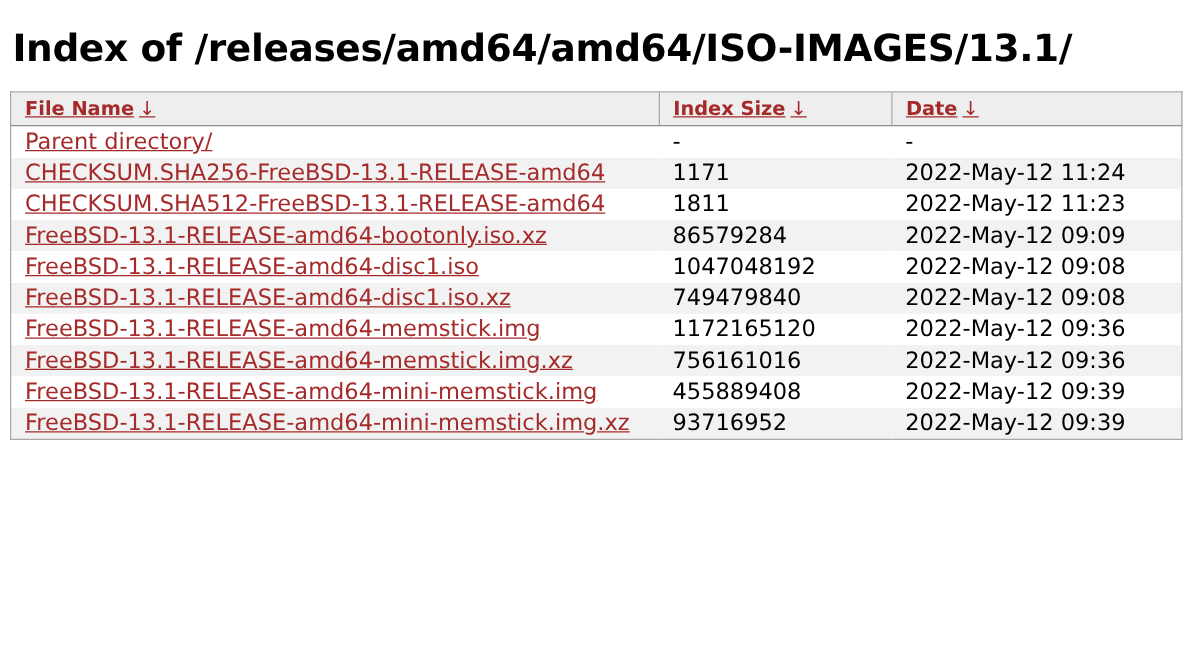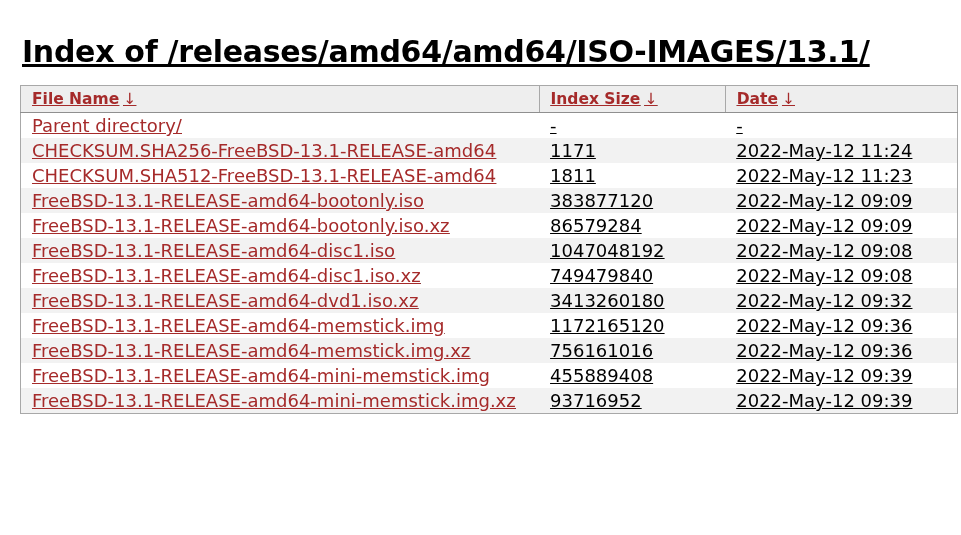--- a/index.html
+++ b/index.html
@@ -8,22 +8,21 @@
     background: #ffffff;
   }
   body {
     width: 961px;
     height: 535px;
     overflow: hidden;
     font-family: "DejaVu Sans", "Liberation Sans", sans-serif;
     color: #000000;
   }
   .page {
-    padding: 12px;
-    text-decoration: underline;
+    padding: 0;
   }
   .page-title {
     font-family: "DejaVu Sans", "Liberation Sans", sans-serif;
     font-size: 30px;
     font-weight: bold;
     letter-spacing: -0.3px;
     color: #000000;
     margin: 0;
     padding: 18px 0 0 10px;
     line-height: 44px;
@@ -125,43 +124,33 @@
           <td><a class="link">CHECKSUM.SHA256-FreeBSD-13.1-RELEASE-amd64</a></td>
           <td class="plain">1171</td>
           <td class="plain">2022-May-12 11:24</td>
         </tr>
         <tr>
           <td><a class="link">CHECKSUM.SHA512-FreeBSD-13.1-RELEASE-amd64</a></td>
           <td class="plain">1811</td>
           <td class="plain">2022-May-12 11:23</td>
         </tr>
         <tr>
-          <td><a class="link">FreeBSD-13.1-RELEASE-amd64-bootonly.iso</a></td>
-          <td class="plain">383877120</td>
-          <td class="plain">2022-May-12 09:09</td>
-        </tr>
-        <tr>
           <td><a class="link">FreeBSD-13.1-RELEASE-amd64-bootonly.iso.xz</a></td>
           <td class="plain">86579284</td>
           <td class="plain">2022-May-12 09:09</td>
         </tr>
         <tr>
           <td><a class="link">FreeBSD-13.1-RELEASE-amd64-disc1.iso</a></td>
           <td class="plain">1047048192</td>
           <td class="plain">2022-May-12 09:08</td>
         </tr>
         <tr>
           <td><a class="link">FreeBSD-13.1-RELEASE-amd64-disc1.iso.xz</a></td>
           <td class="plain">749479840</td>
           <td class="plain">2022-May-12 09:08</td>
-        </tr>
-        <tr>
-          <td><a class="link">FreeBSD-13.1-RELEASE-amd64-dvd1.iso.xz</a></td>
-          <td class="plain">3413260180</td>
-          <td class="plain">2022-May-12 09:32</td>
         </tr>
         <tr>
           <td><a class="link">FreeBSD-13.1-RELEASE-amd64-memstick.img</a></td>
           <td class="plain">1172165120</td>
           <td class="plain">2022-May-12 09:36</td>
         </tr>
         <tr>
           <td><a class="link">FreeBSD-13.1-RELEASE-amd64-memstick.img.xz</a></td>
           <td class="plain">756161016</td>
           <td class="plain">2022-May-12 09:36</td>

